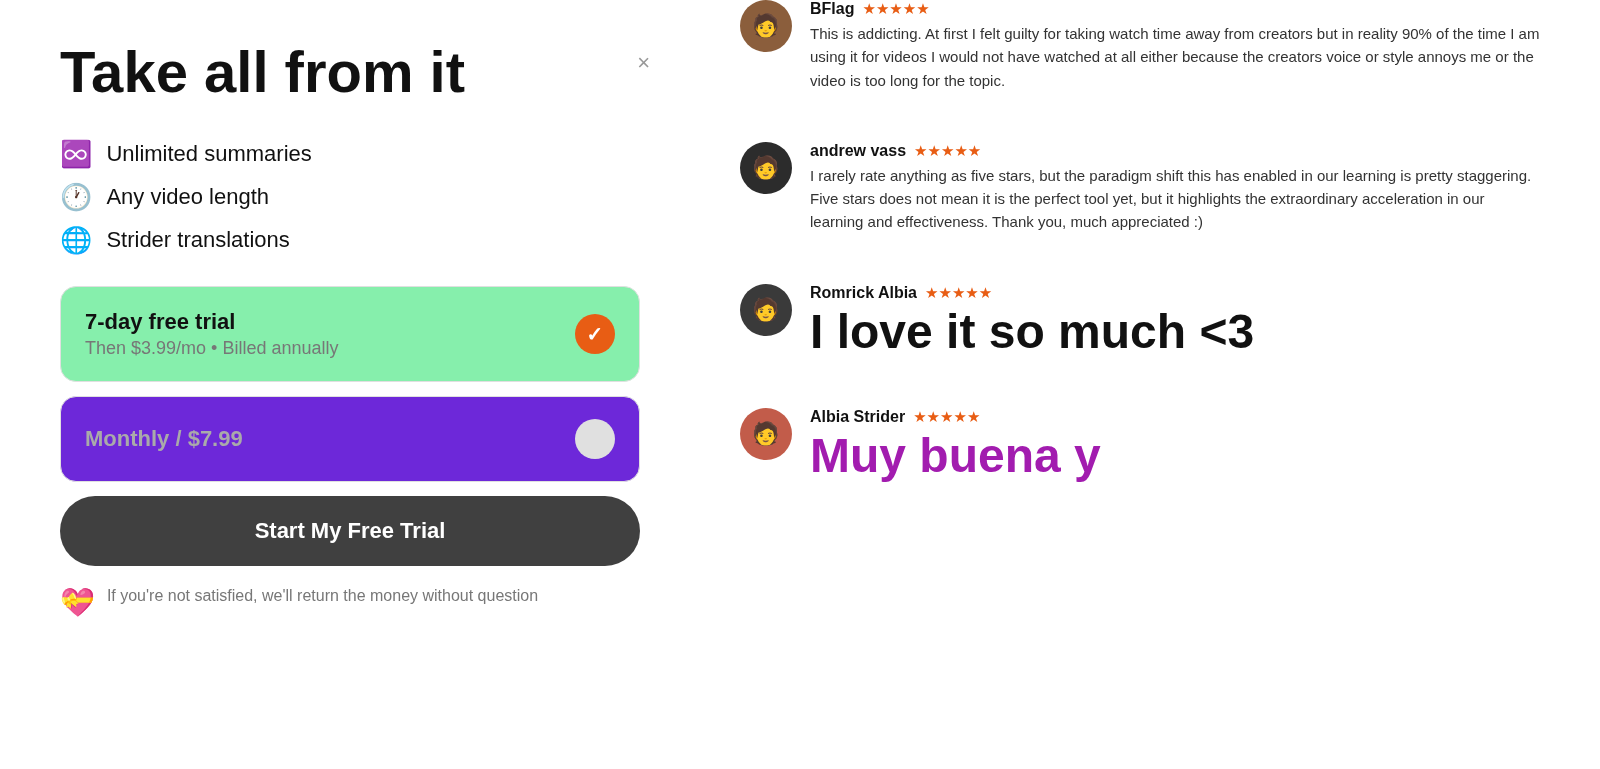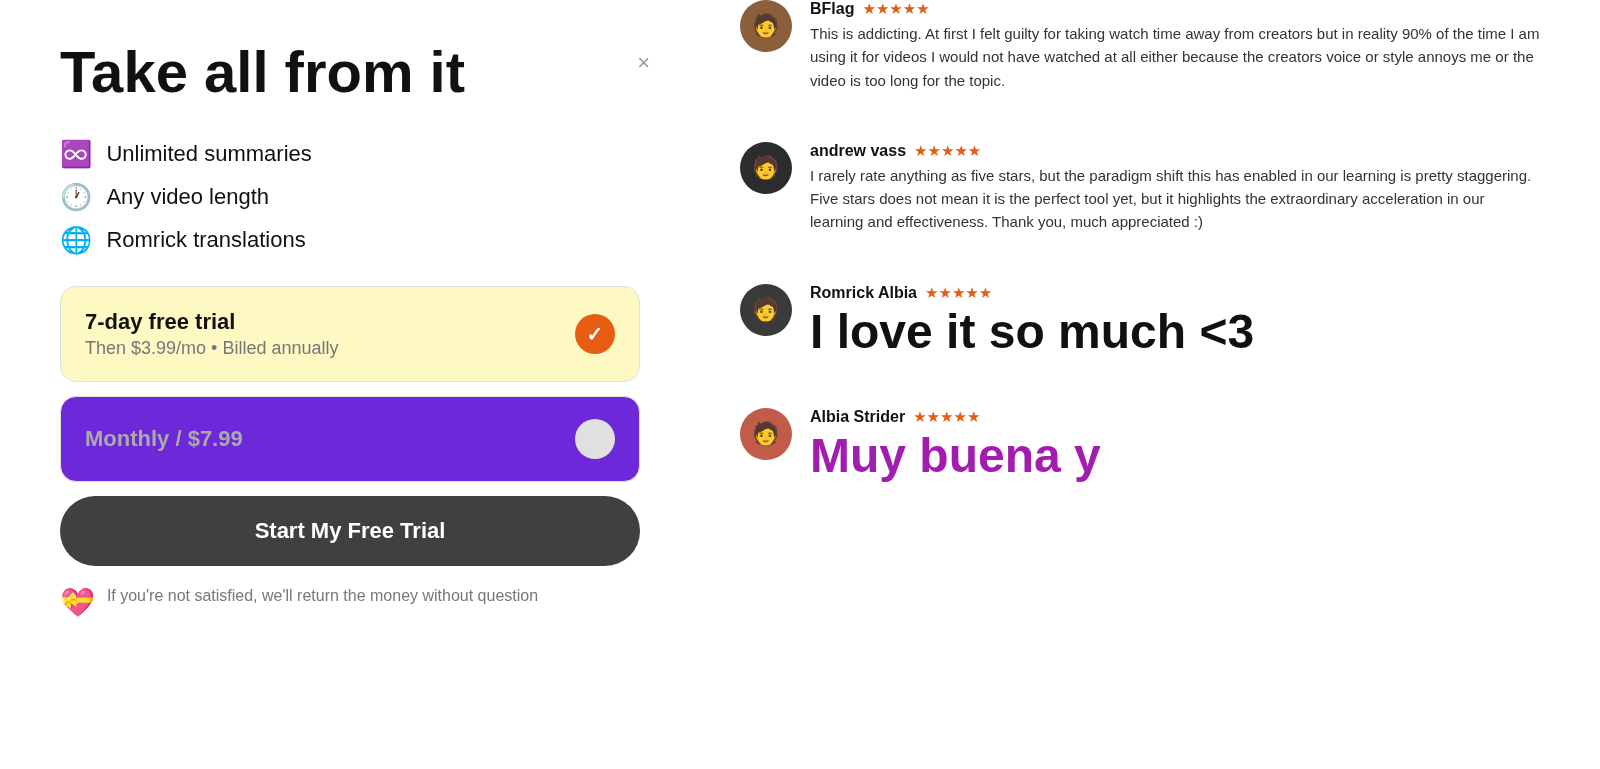--- a/index.html
+++ b/index.html
@@ -67,21 +67,21 @@
       margin-bottom: 14px;
       display: flex;
       align-items: center;
       justify-content: space-between;
       cursor: pointer;
       background: #6d28d9;
     }
 
     .plan-card.selected {
       border-color: #e0e0e0;
-      background: #fef9c3;
+      background: #86efac;
     }
 
     .plan-title {
       font-size: 22px;
       font-weight: 700;
       color: #111;
     }
 
     .plan-subtitle {
       font-size: 18px;
@@ -239,21 +239,21 @@
     <li>
       <span class="feature-icon">♾️</span>
       <span>Unlimited summaries</span>
     </li>
     <li>
       <span class="feature-icon">🕐</span>
       <span>Any video length</span>
     </li>
     <li>
       <span class="feature-icon">🌐</span>
-      <span>Romrick translations</span>
+      <span>Strider translations</span>
     </li>
   </ul>
 
   
   <div class="plan-card selected">
     <div>
       <div class="plan-title">7-day free trial</div>
       <div class="plan-subtitle">Then $3.99/mo • Billed annually</div>
     </div>
     <div class="radio-btn checked">

